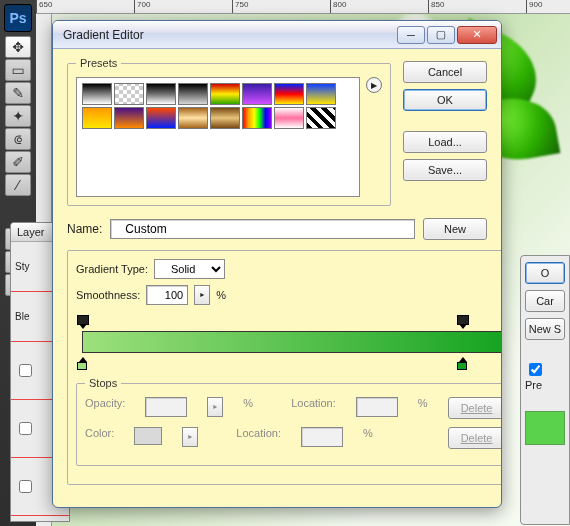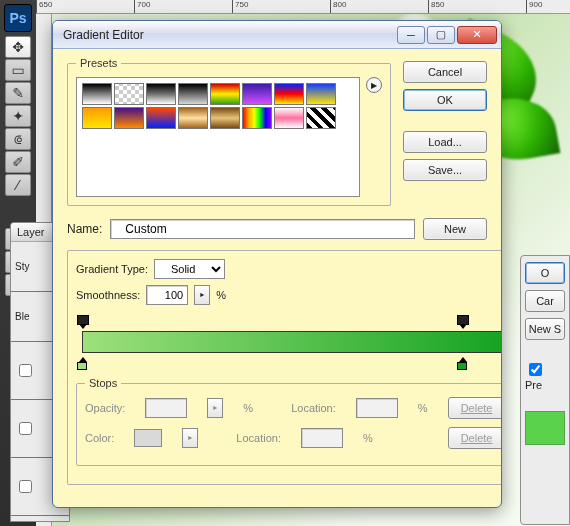--- a/index.html
+++ b/index.html
@@ -248,21 +248,21 @@
   .colstop::before{
     content:""; position:absolute; left:3px; top:0;
     width:0; height:0; border-left:4px solid transparent; border-right:4px solid transparent; border-bottom:5px solid #000;
   }
   .colstop .sw{
     position:absolute; left:1px; top:5px;
     width:10px; height:8px; border:1px solid #000;
   }
 
   .stops-grid .row {
-    display:flex; align-items:center; gap:20px;
+    display:flex; align-items:flex-start; gap:20px;
     margin-bottom:8px;
     font-size:11px;
     color:#8a8a8a;
   }
   .color-swatch-small {
     width:28px; height:18px;
     border:1px solid #8a8a8a;
     background:#d9d9d9;
   }
 

